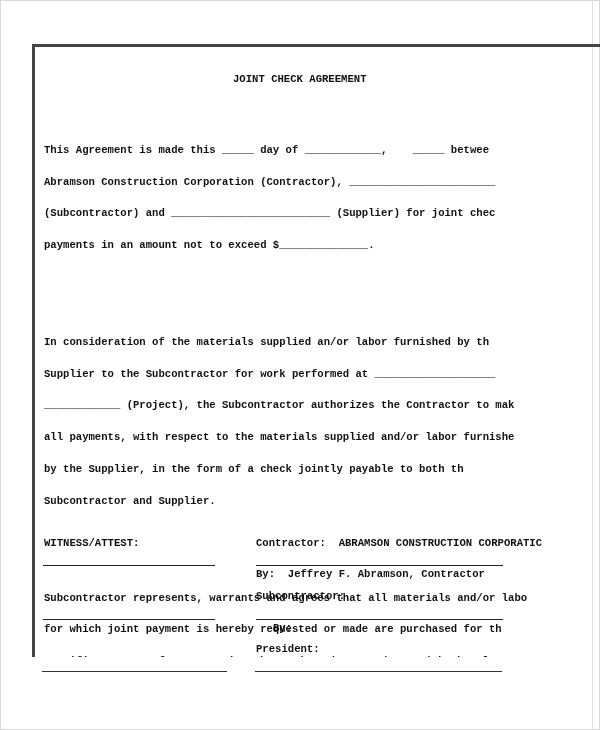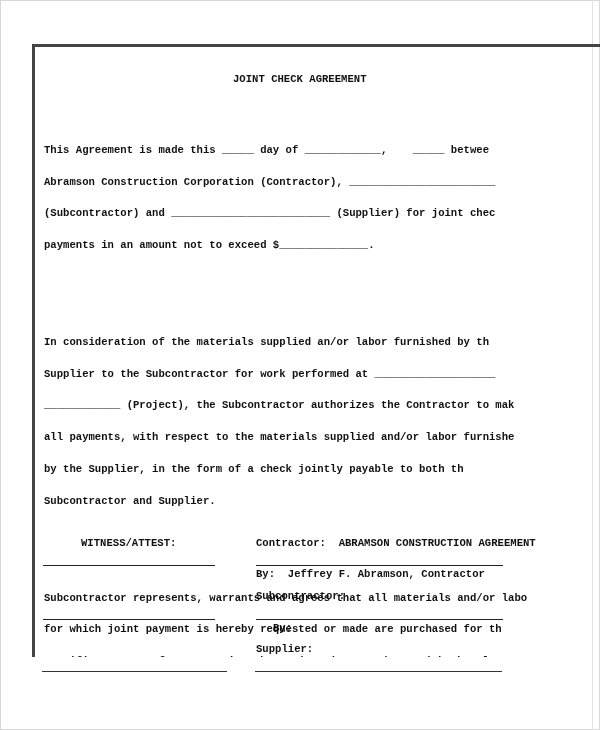--- a/index.html
+++ b/index.html
@@ -71,31 +71,31 @@
     </div>
 
     
 
     
 
     
   </div>
 
   <div class="sig">
-    <div class="sig-item" style="left:9px; top:490px;margin-left:37px;">WITNESS/ATTEST:</div>
-    <div class="sig-item" style="left:221px; top:490px;">Contractor:  ABRAMSON CONSTRUCTION AGREEMENT</div>
+    <div class="sig-item" style="left:9px; top:490px;">WITNESS/ATTEST:</div>
+    <div class="sig-item" style="left:221px; top:490px;">Contractor:  ABRAMSON CONSTRUCTION CORPORATIC</div>
 
     <div class="rule" style="left:8px; top:518px; width:172px;"></div>
     <div class="rule" style="left:221px; top:518px; width:247px;"></div>
     <div class="sig-item" style="left:221px; top:521px;">By:  Jeffrey F. Abramson, Contractor</div>
 
     <div class="sig-item" style="left:221px; top:543px;">Subcontractor:</div>
 
     <div class="rule" style="left:8px; top:572px; width:172px;"></div>
     <div class="rule" style="left:221px; top:572px; width:247px;"></div>
     <div class="sig-item" style="left:238px; top:575px;">By:</div>
 
-    <div class="sig-item" style="left:221px; top:596px;">Supplier:</div>
+    <div class="sig-item" style="left:221px; top:596px;">President:</div>
   </div>
 </div>
 
 <div class="rule" style="left:42px; top:671px; width:185px; background:#333;"></div>
 <div class="rule" style="left:255px; top:671px; width:247px; background:#333;"></div>
 
 </body></html>

